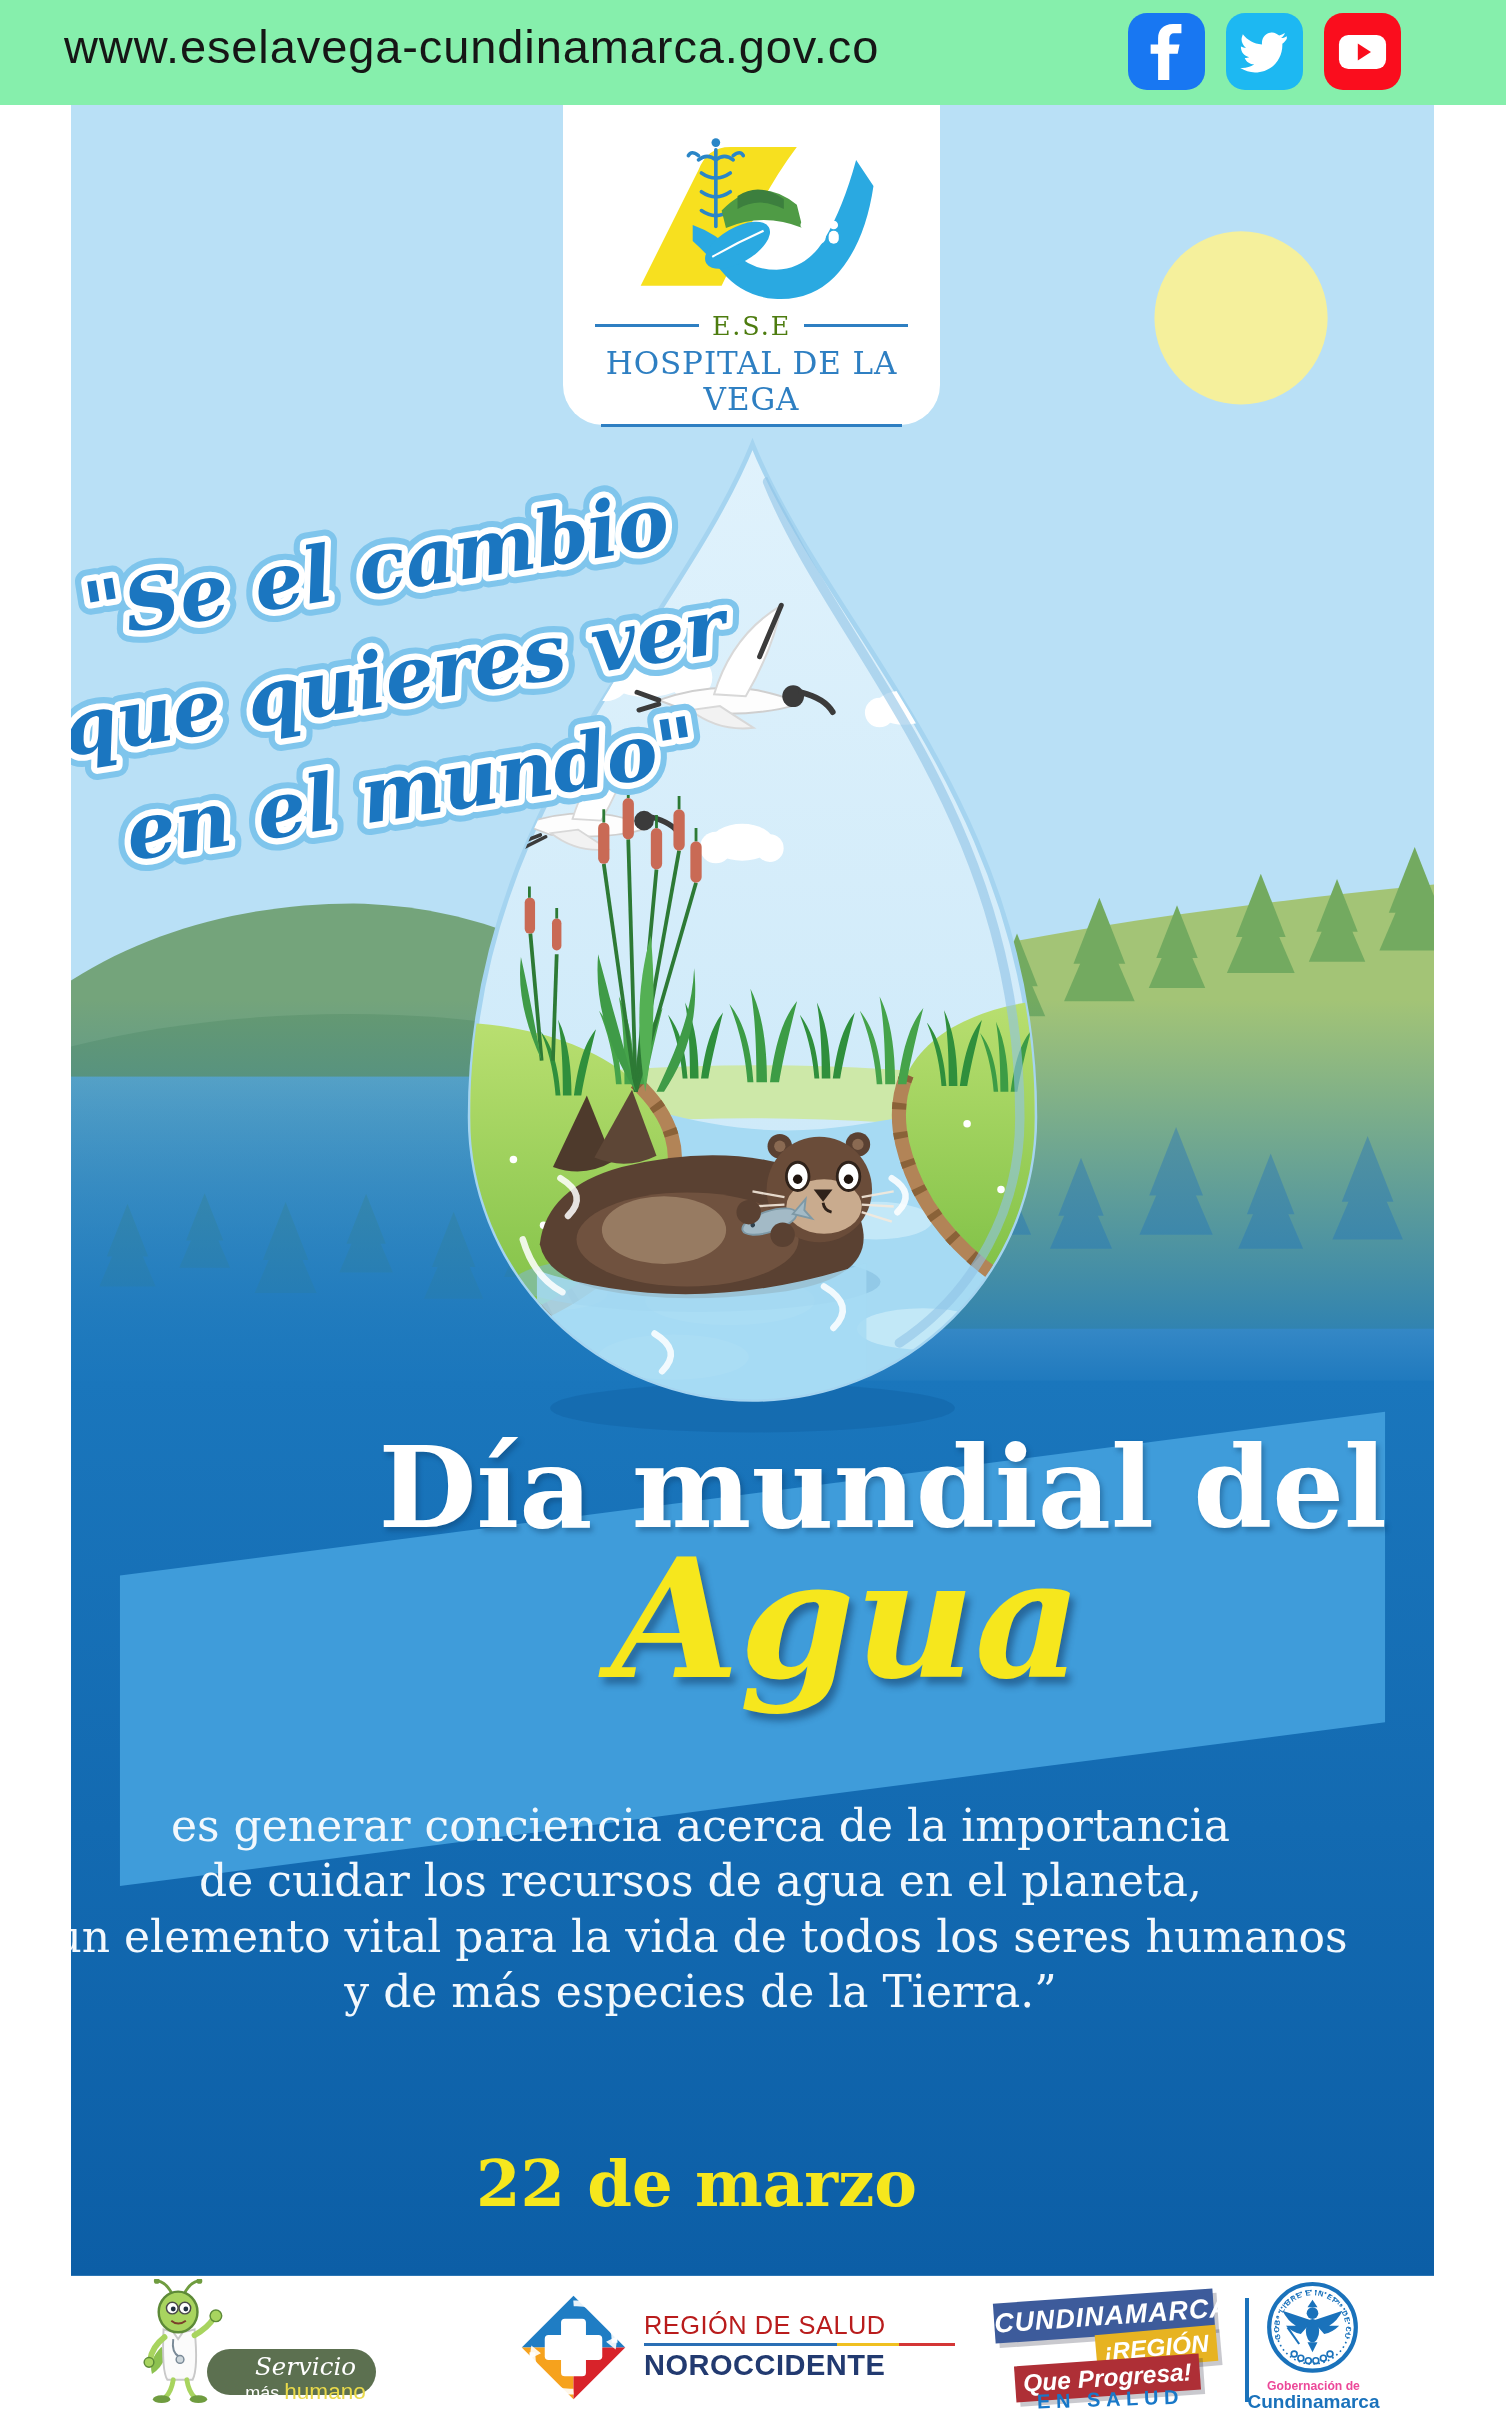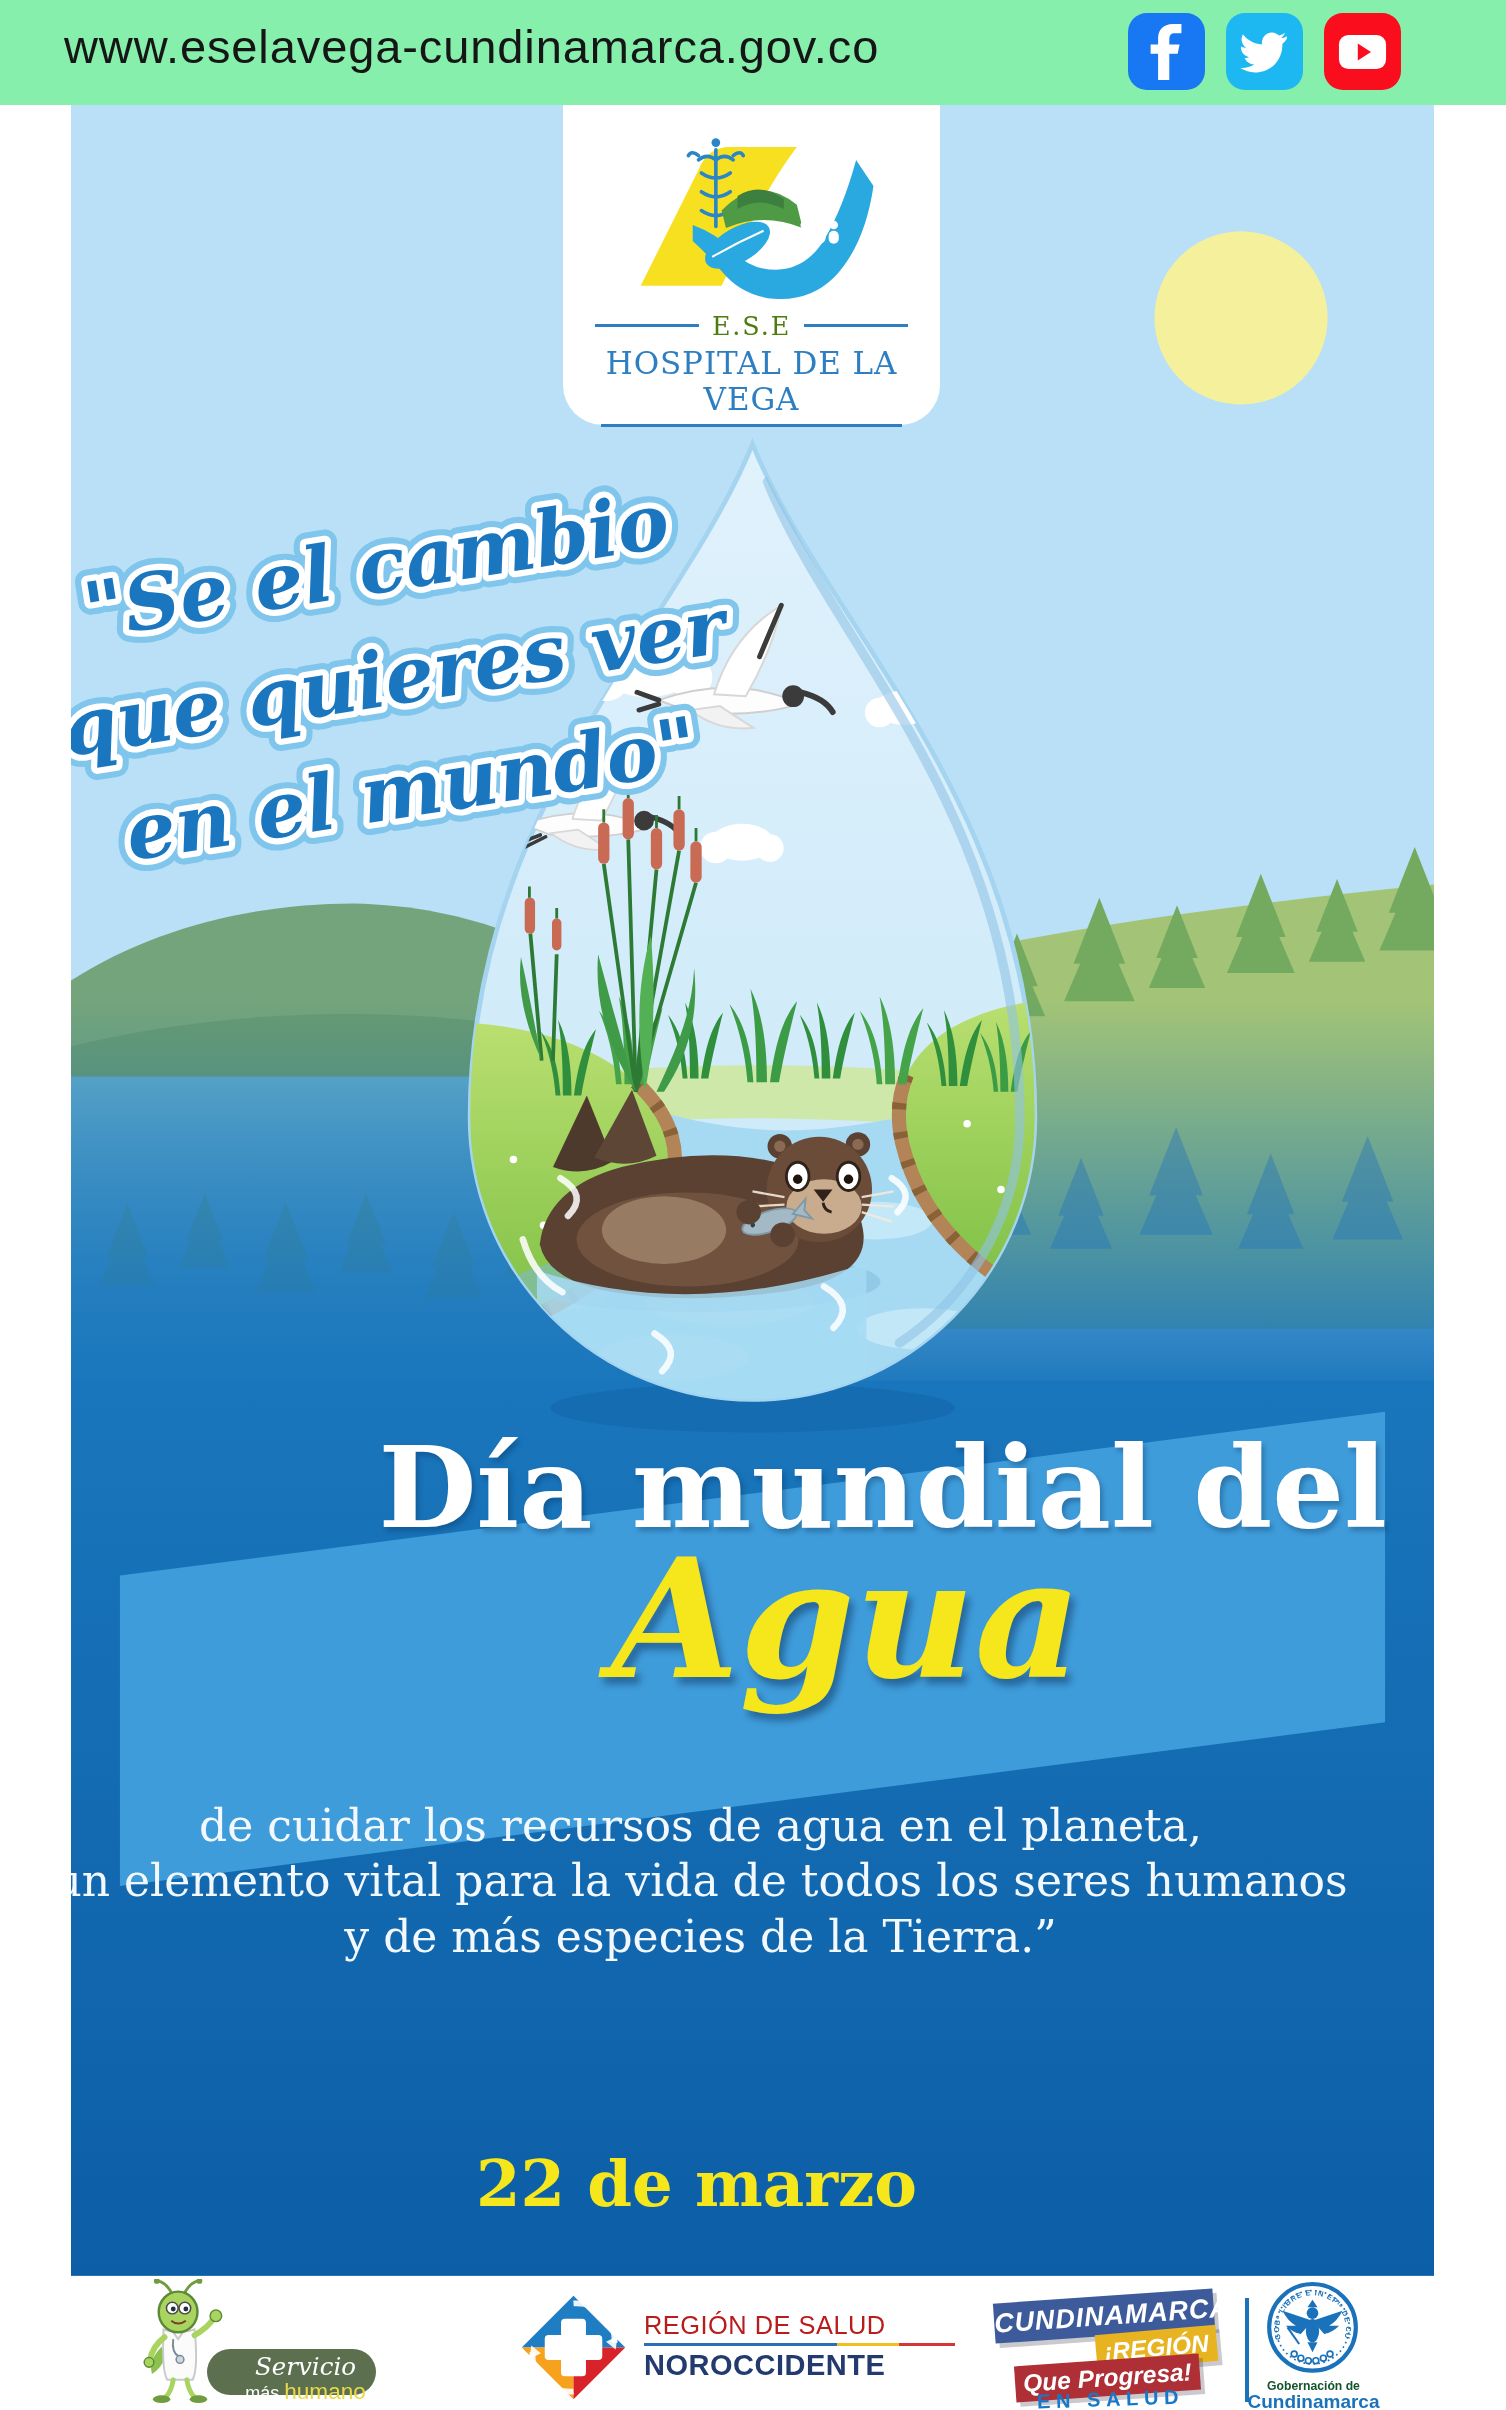--- a/index.html
+++ b/index.html
@@ -69,21 +69,21 @@
       font-size:27px;line-height:40px;letter-spacing:0.9px;font-style:italic;}
   .b2{left:1096px;top:53px;width:121px;height:36px;background:#e7b321;transform:rotate(-5deg);
       font-size:24.5px;line-height:36px;font-style:italic;}
   .b3{left:1015px;top:83px;width:185px;height:36px;background:#ae2f36;transform:rotate(-4deg);
       font-size:24.5px;line-height:36px;font-style:italic;}
   .b4{left:1026px;top:111px;width:169px;text-align:center;transform:rotate(-2deg);
       font-size:20px;font-weight:bold;color:#1878c8;letter-spacing:5.6px;}
 
   .divider{left:1245px;top:21px;width:3.8px;height:104px;background:#1a72bb;}
   .crest{left:1260px;top:1.9px;width:105px;height:100px;}
-  .g1{left:1243px;top:102px;width:141px;text-align:center;font-size:12.2px;font-weight:bold;color:#14532d;}
+  .g1{left:1243px;top:102px;width:141px;text-align:center;font-size:12.2px;font-weight:bold;color:#ec4899;}
   .g2{left:1243px;top:114px;width:141px;text-align:center;font-size:19px;font-weight:bold;color:#1a72bb;}
 </style>
 </head>
 <body>
 
 <div class="abs topbar">
   <div class="abs url">www.eselavega-cundinamarca.gov.co</div>
   <div class="abs sicon fb">
     <svg width="47" height="56" viewBox="0 0 50 60">
       <path d="M33 10h8V0h-9C21 0 16 7 16 15v7H8v10h8v28h12V32h9l2-10H28v-6c0-4 2-6 5-6z" fill="#fff"></path>
@@ -387,20 +387,21 @@
       <text class="q-front" x="345" y="115" text-anchor="middle">"Se el cambio</text>
       <text class="q-front" x="345" y="235" text-anchor="middle">que quieres ver</text>
       <text class="q-front" x="345" y="355" text-anchor="middle">en el mundo"</text>
     </g>
   </svg>
 
   <div class="abs title1">Día mundial del</div>
   <div class="abs title2">Agua</div>
 
   <div class="abs desc">
+    <div>es generar conciencia acerca de la importancia</div>
     <div>de cuidar los recursos de agua en el planeta,</div>
     <div>un elemento vital para la vida de todos los seres humanos</div>
     <div>y de más especies de la Tierra.”</div>
   </div>
 
   <div class="abs date">22 de marzo</div>
 </div>
 
 <div class="abs footer">
 

